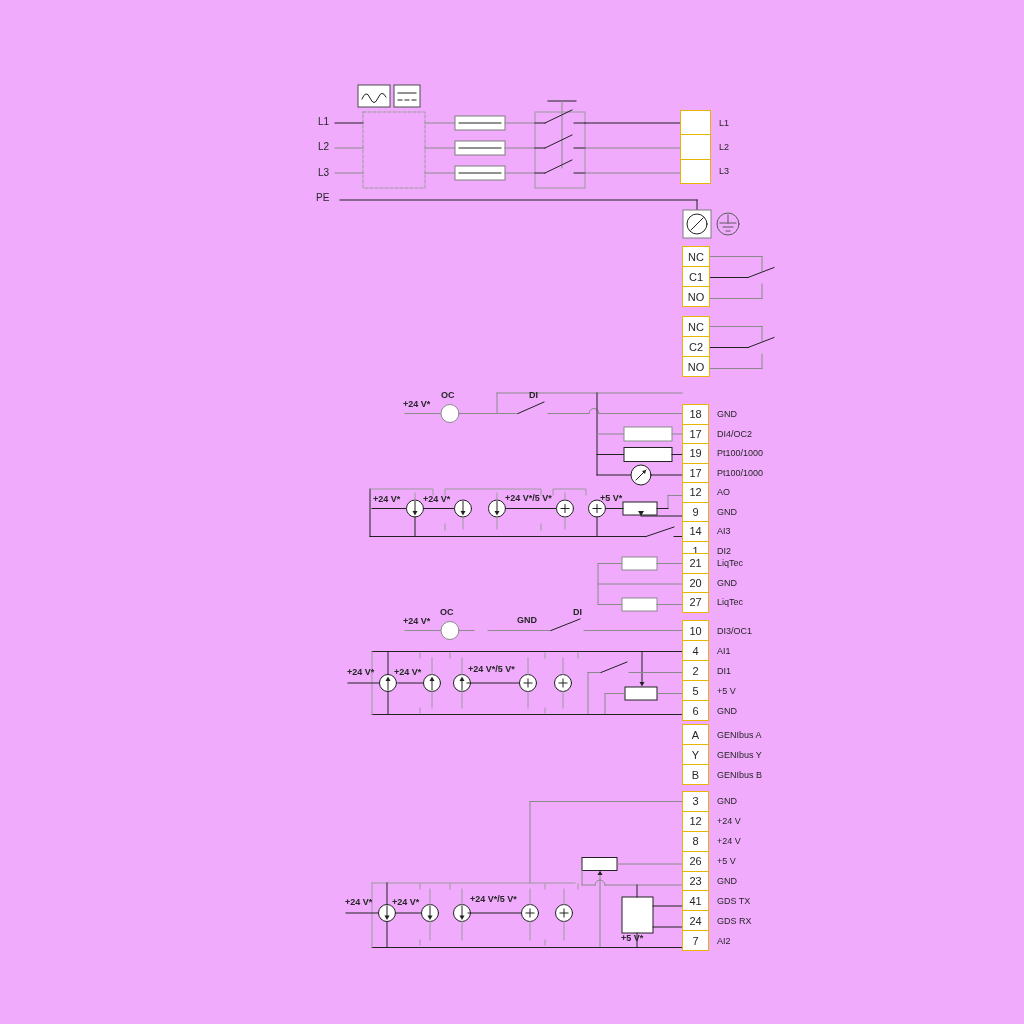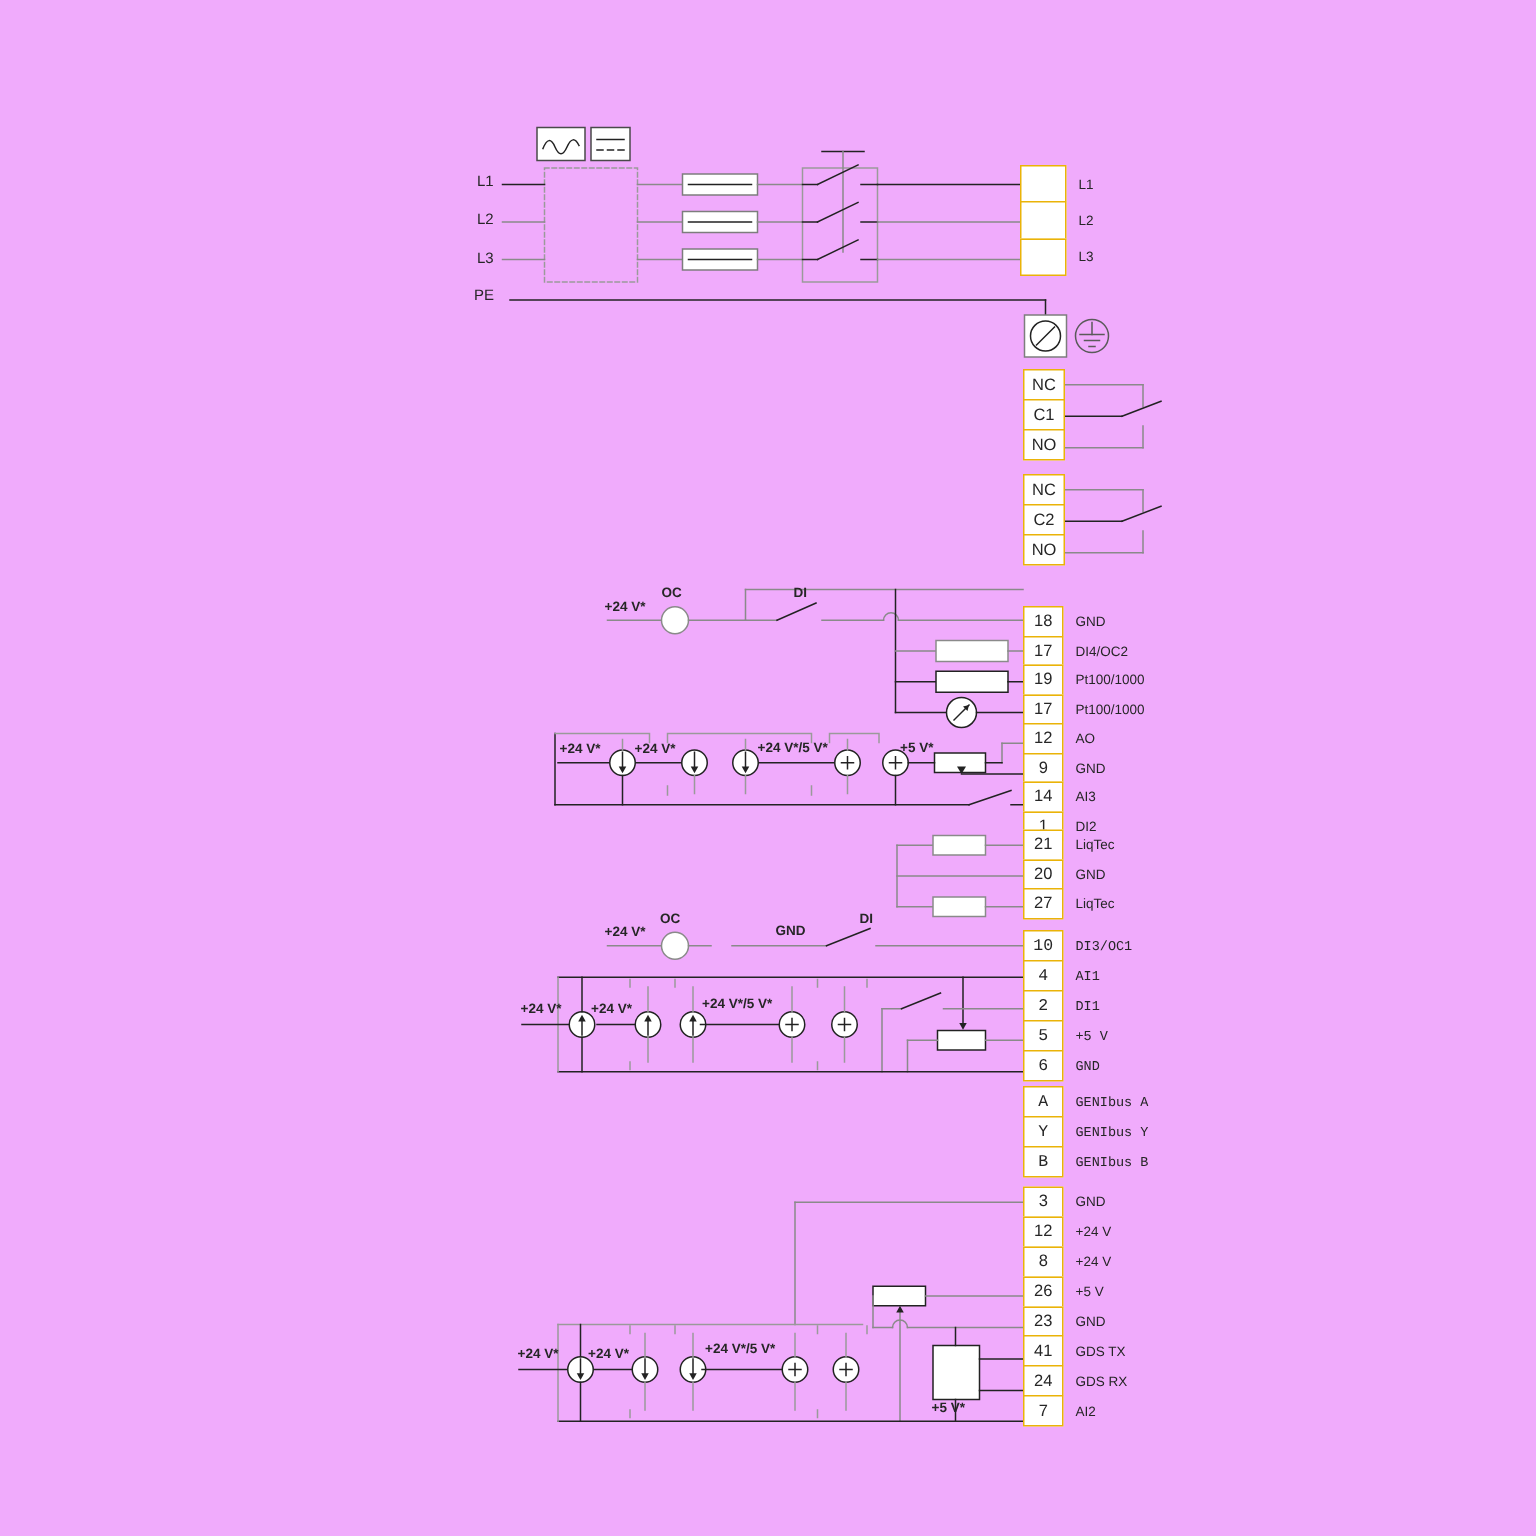--- a/index.html
+++ b/index.html
@@ -8,21 +8,21 @@
   .ann{position:absolute;font-size:9px;color:#262626;white-space:nowrap;font-weight:bold;}
   .lbl{position:absolute;font-size:10px;color:#262626;white-space:nowrap;}
   .strip{position:absolute;}
   .trow{display:flex;align-items:center;height:20.5px;}
   .trow:not(:first-child){margin-top:-1px;}
   .tbox{box-sizing:border-box;border:1px solid #eab308;background:#fff;display:flex;align-items:center;justify-content:center;font-size:11px;color:#262626;width:27px;height:100%;}
   .tlabel{font-size:9px;color:#262626;margin-left:8px;white-space:nowrap;}
   #strip-power .trow{height:25.4px;} #strip-power .tbox{width:31px;}
   #strip-relay1 .trow,#strip-relay2 .trow{height:21px;} 
   #strip-relay1 .tbox,#strip-relay2 .tbox{width:28px;}
-  #strip-digital .trow,#strip-genibus .trow{height:21px;font-family:Liberation Mono, monospace;}
+  #strip-digital .trow,#strip-genibus .trow{height:21px;}
   #strip-powerio .trow{height:20.9px;}
   #strip-power{left:680px;top:110px;}
   #strip-relay1{left:682px;top:246px;}
   #strip-relay2{left:682px;top:316px;}
   #strip-io{left:682px;top:404px;}
   #strip-liqtec{left:682px;top:553px;text-align:center;}
   #strip-digital{left:682px;top:620px;}
   #strip-genibus{left:682px;top:724px;}
   #strip-powerio{left:682px;top:791px;}
   

